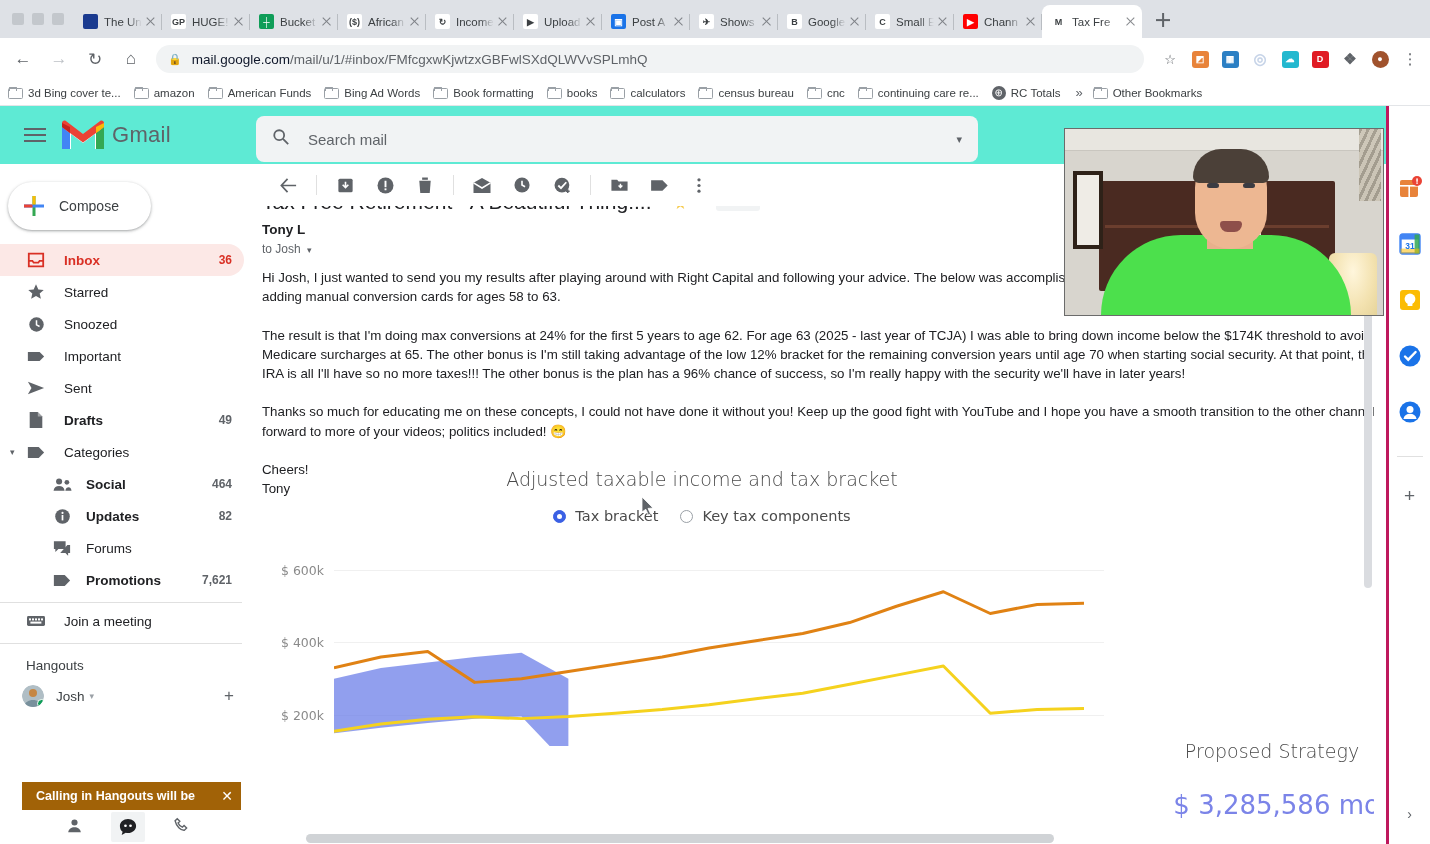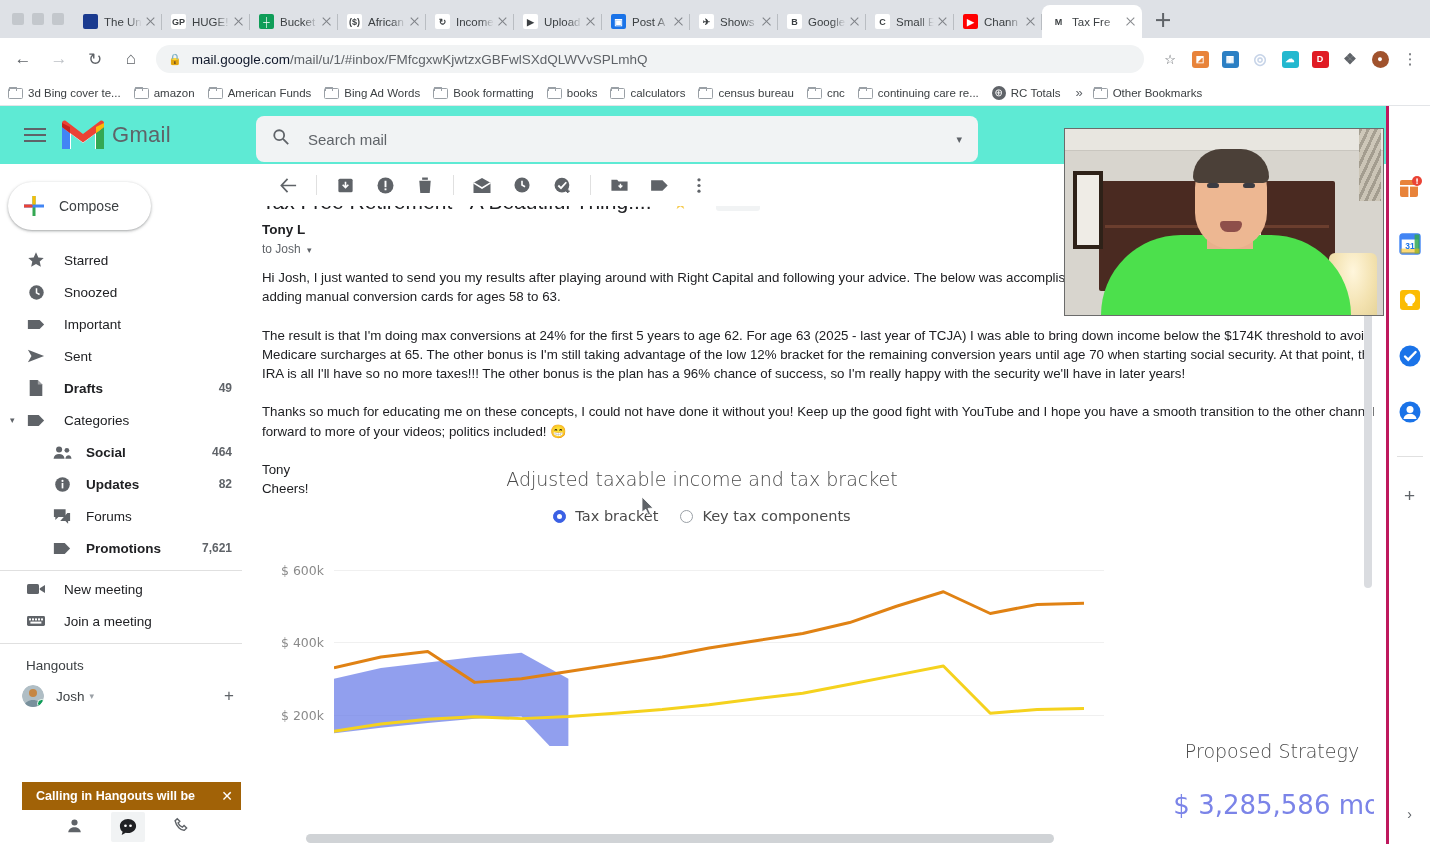--- a/index.html
+++ b/index.html
@@ -612,20 +612,30 @@
             <rect x="10.5" y="2" width="3" height="20" fill="#34a853"></rect>
             <rect x="2" y="10.5" width="20" height="3" fill="#4285f4"></rect>
             <rect x="2" y="10.5" width="8.5" height="3" fill="#ea4335"></rect>
             <rect x="10.5" y="2" width="3" height="8.5" fill="#fbbc04"></rect>
           </svg>
         </span>
         <span class="compose-label">Compose</span>
       </div>
 
       <div class="nav-list" id="nav-list">
+          <div class="nav-item selected">
+            <span class="nav-ico">
+              <svg width="18" height="18" viewBox="0 0 20 20">
+                <path d="M2 3h16v14H2z" fill="none" stroke="currentColor" stroke-width="2"></path>
+                <path d="M2 11h4l1.5 2h5L14 11h4" fill="none" stroke="currentColor" stroke-width="2"></path>
+              </svg>
+            </span>
+            <span class="nav-label">Inbox</span>
+            <span class="nav-count">36</span>
+          </div>
           <div class="nav-item">
             <span class="nav-ico">
               <svg width="18" height="18" viewBox="0 0 20 20">
                 <path d="M10 1.5l2.6 5.6 6 .6-4.5 4 1.3 5.9L10 14.5 4.6 17.6l1.3-5.9-4.5-4 6-.6z" fill="currentColor"></path>
               </svg>
             </span>
             <span class="nav-label">Starred</span>
             <span class="nav-count"></span>
           </div>
           <div class="nav-item">
@@ -715,29 +725,20 @@
                 <path d="M1 1h12l6 6-6 6H1z" fill="currentColor"></path>
               </svg>
             </span>
             <span class="nav-label">Promotions</span>
             <span class="nav-count">7,621</span>
           </div>
         </div>
 
       <div class="side-divider"></div>
       <div id="meet-list">
-          <div class="nav-item">
-            <span class="nav-ico">
-              <svg width="20" height="14" viewBox="0 0 20 14">
-                <rect x="1" y="2" width="12" height="10" rx="1.6" fill="currentColor"></rect>
-                <path d="M13.8 6.2L19 3v8l-5.2-3.2z" fill="currentColor"></path>
-              </svg>
-            </span>
-            <span class="nav-label">New meeting</span>
-          </div>
           <div class="nav-item">
             <span class="nav-ico">
               <svg width="20" height="14" viewBox="0 0 20 14">
                 <rect x="1" y="2" width="18" height="10" rx="1.4" fill="currentColor"></rect>
                 <g fill="#fff">
                   <rect x="3" y="4.4" width="2" height="2"></rect>
                   <rect x="6" y="4.4" width="2" height="2"></rect>
                   <rect x="9" y="4.4" width="2" height="2"></rect>
                   <rect x="12" y="4.4" width="2" height="2"></rect>
                   <rect x="15" y="4.4" width="2" height="2"></rect>
@@ -879,22 +880,22 @@
             <p>Hi Josh, I just wanted to send you my results after playing around with Right Capital and following your advice.  The below was accomplished by letting the program fill the 12% bracket and th</p>
             <p>adding manual conversion cards for ages 58 to 63.</p>
             <p class="spacer"></p>
             <p>The result is that I'm doing max conversions at 24% for the first 5 years to age 62.  For age 63 (2025 - last year of TCJA) I was able to bring down income below the $174K threshold to avoid</p>
             <p>Medicare surcharges at 65.  The other bonus is I'm still taking advantage of the low 12% bracket for the remaining conversion years until age 70 when starting social security.  At that point, th</p>
             <p>IRA is all I'll have so no more taxes!!!  The other bonus is the plan has a 96% chance of success, so I'm really happy with the security we'll have in later years!</p>
             <p class="spacer"></p>
             <p>Thanks so much for educating me on these concepts, I could not have done it without you!  Keep up the good fight with YouTube and I hope you have a smooth transition to the other channel</p>
             <p>forward to more of your videos; politics included!  😁</p>
             <p class="spacer"></p>
+            <p>Cheers!</p>
             <p>Tony</p>
-            <p>Cheers!</p>
           </div>
 
         <div class="rc-chart">
           <div class="rc-title">Adjusted taxable income and tax bracket</div>
           <div class="rc-radios">
             <div class="rc-radio">
               <span class="rad on"></span>
               <span>Tax bracket</span>
             </div>
             <div class="rc-radio">

